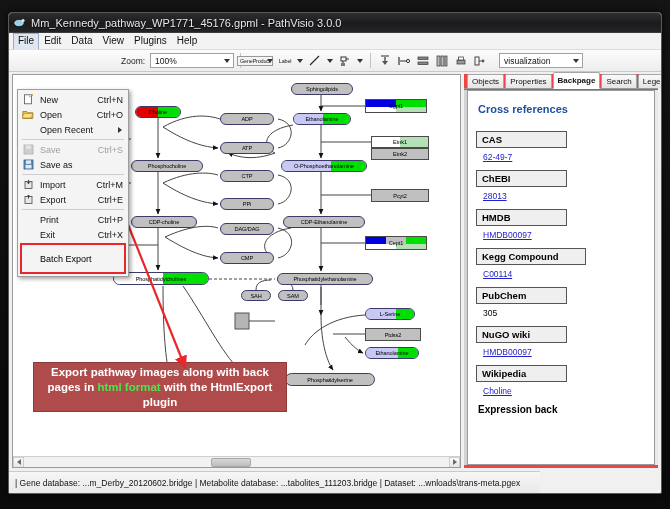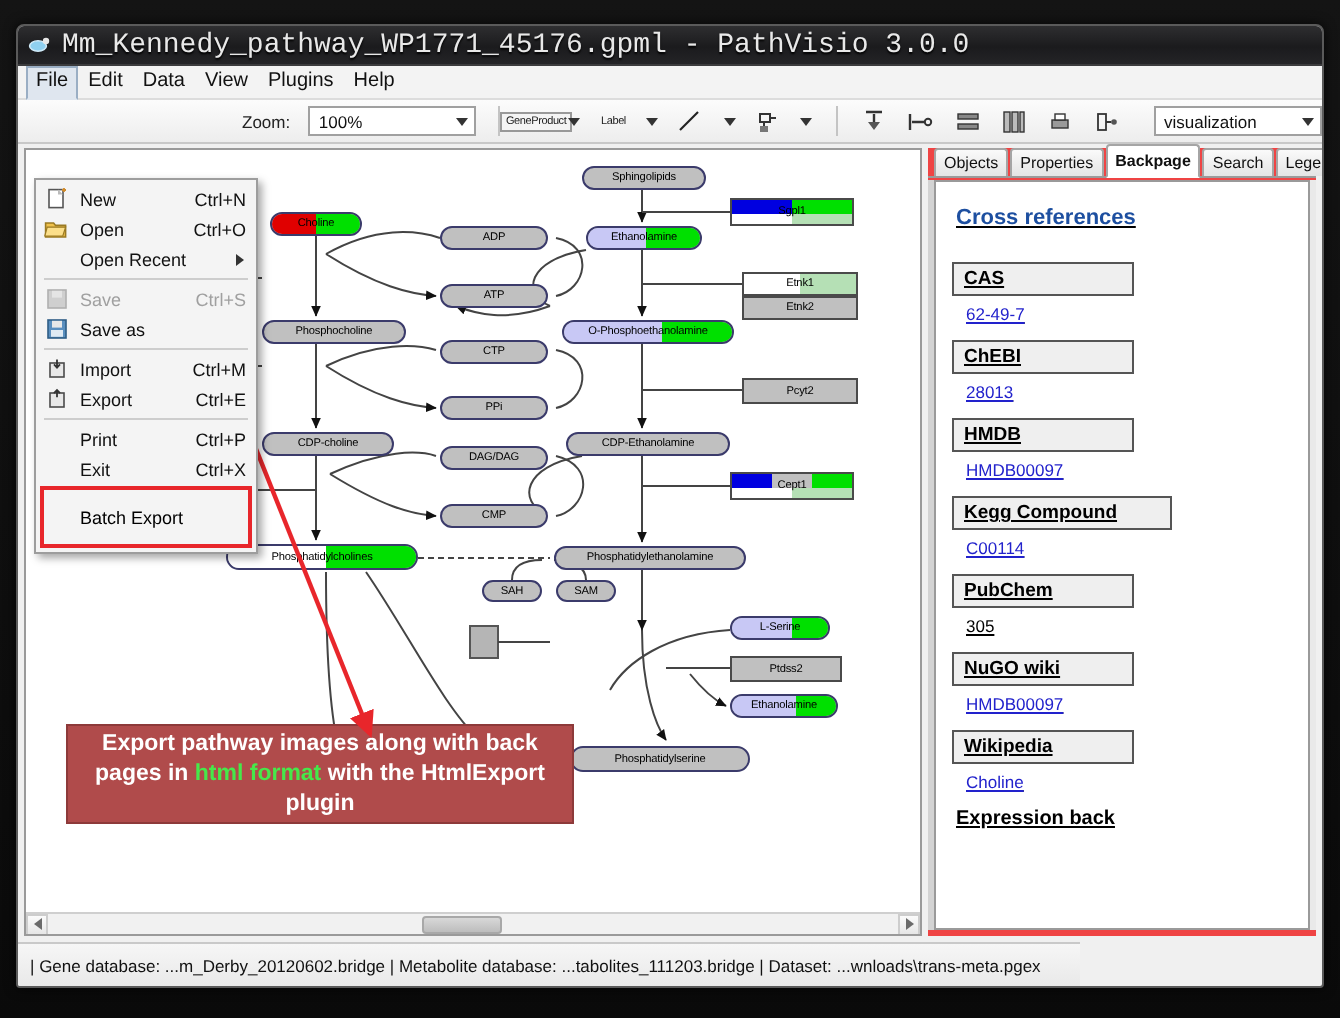--- a/index.html
+++ b/index.html
@@ -42,24 +42,23 @@
   }
   #title-icon {
     width: 12px; height: 12px;
     margin-right: 5px;
     position: relative;
     flex: none;
   }
   #title-icon svg { display:block; }
   #title-text {
     color: #e8e8e8;
-    font-size: 14px;
+    font-size: 11px;
     white-space: nowrap;
     text-shadow: 0 1px 1px #000;
-    font-family: Liberation Mono, monospace;
   }
   
   #menubar {
     height: 17px;
     background: #f3f3f3;
     border-bottom: 1px solid #dcdcdc;
     display: flex; align-items: center;
     padding-left: 4px;
     position: relative; z-index: 40;
   }
@@ -76,21 +75,20 @@
   }
   
   #toolbar {
     height: 22px;
     background: linear-gradient(180deg,#fcfcfc,#ededed);
     border-bottom: 1px solid #c8c8c8;
     display: flex; align-items: center;
     padding-left: 112px;
     gap: 3px;
     position: relative;
-    justify-content: space-between;
   }
   .tb-label { font-size: 8.5px; color:#222; margin-right:2px; }
   .tb-combo {
     height: 15px; background:#fff;
     border:1px solid #a0a0a0;
     display:flex; align-items:center;
     font-size:8.5px; color:#111;
     padding-left:4px; position:relative;
   }
   .tb-combo .arrow {
@@ -173,21 +171,20 @@
     padding:2px 4px 2px 4px;
     position:relative; top:1px; z-index:3;
     border-bottom:1px solid #fff;
   }
   #backpage {
     position:absolute; left:3px; top:16px;
     width:188px; height:375px;
     background:#fff; border:1px solid #9a9a9a;
     overflow:hidden;
     padding:8px 0 0 8px;
-    text-decoration:underline;
   }
   #bp-title {
     color:#1d4fa0; font-size:11px; font-weight:bold;
     margin: 4px 0 16px 2px;
   }
   .xref-block { margin-bottom: 6px; }
   .xref-head {
     width: 91px; height: 17px;
     background:#efefef; border:1px solid #555;
     font-size:9.5px; font-weight:bold; color:#000;

